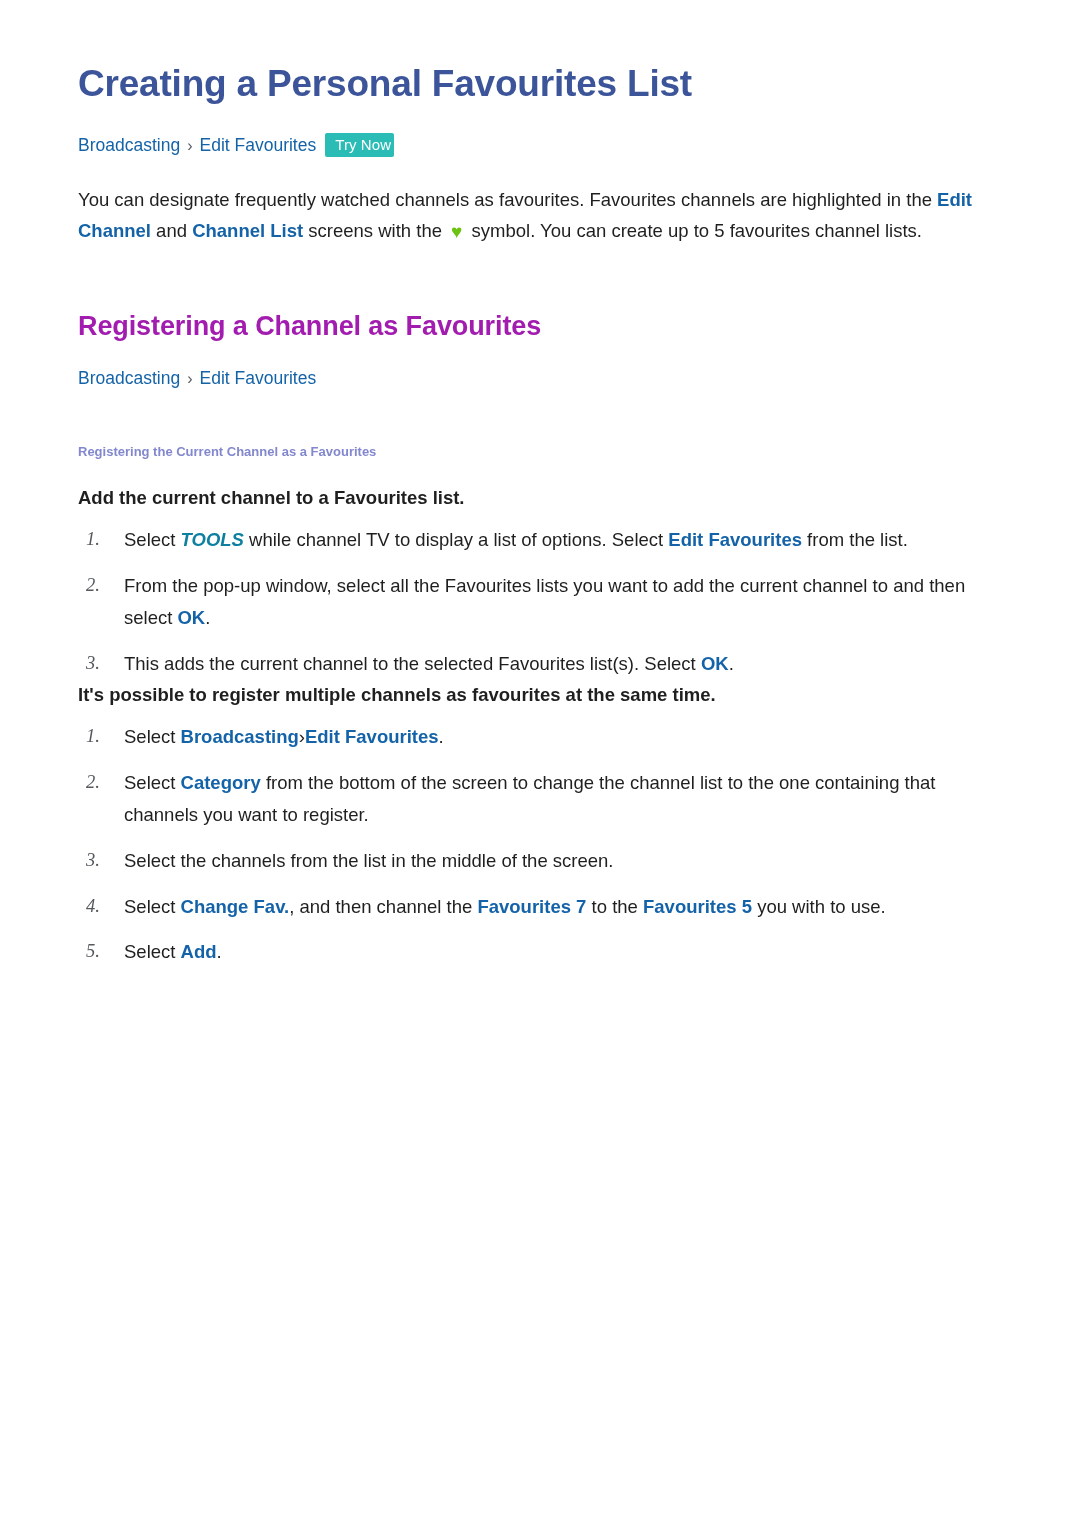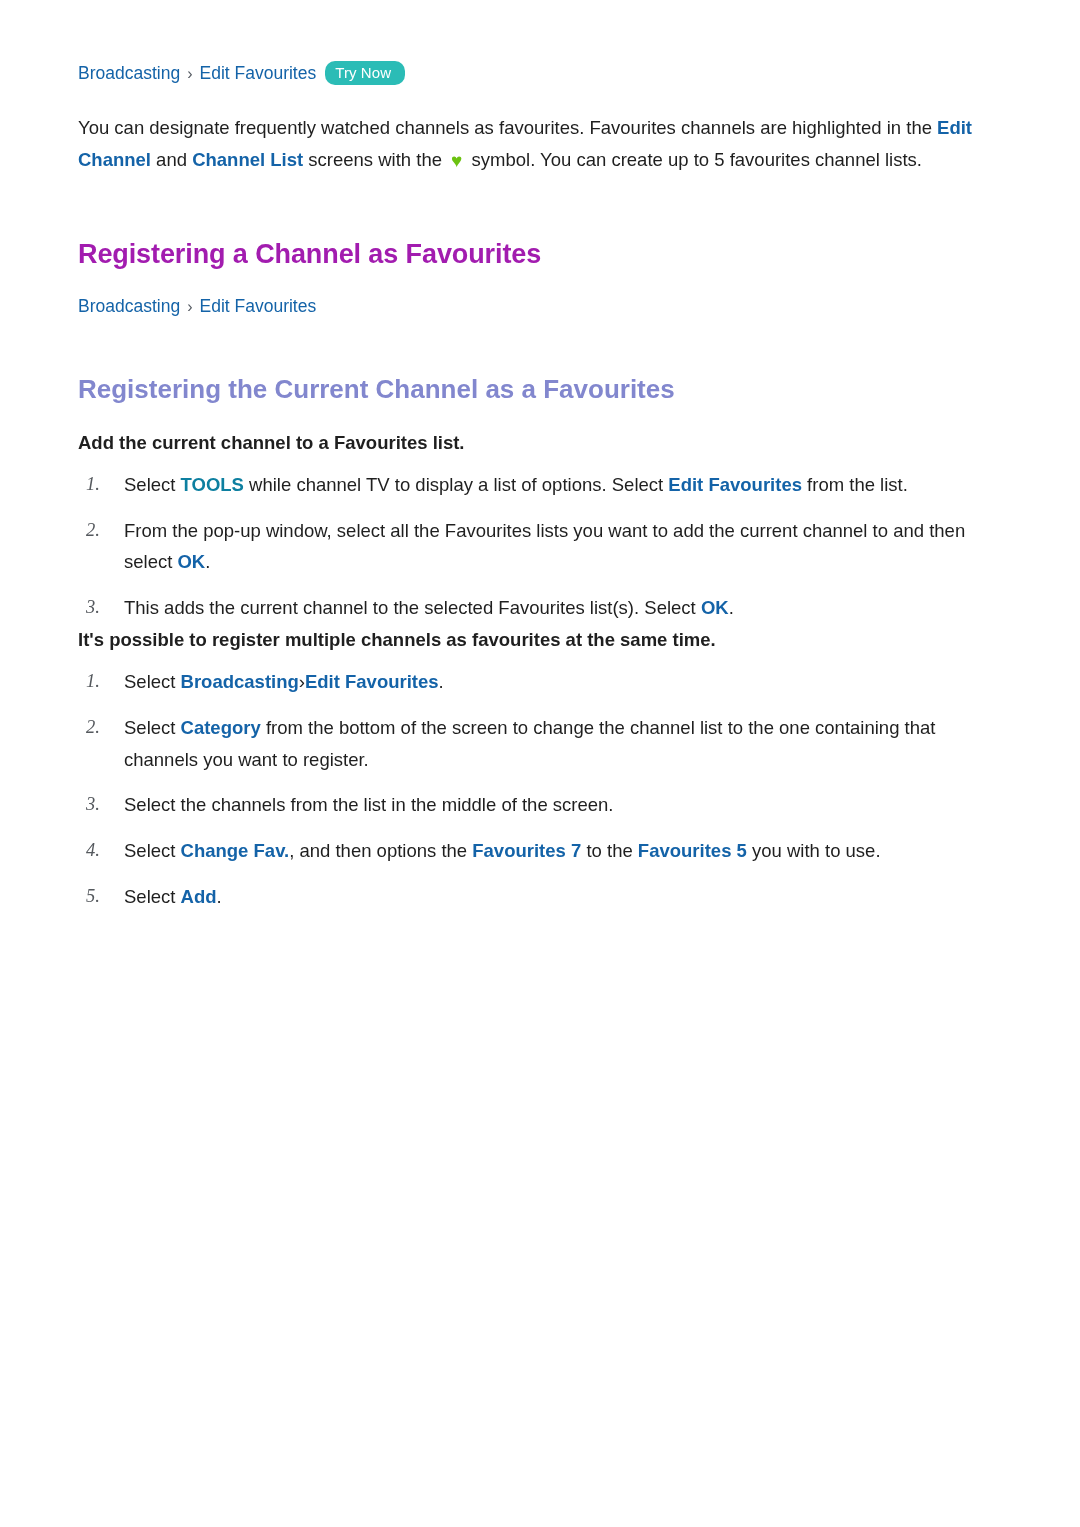--- a/index.html
+++ b/index.html
@@ -36,21 +36,21 @@
   h2.section-title {
     font-size: 27px;
     line-height: 1.2;
     font-weight: bold;
     color: #a21caf;
     margin: 62px 0 24px 0;
     letter-spacing: -0.1px;
   }
 
   h3.subsection-title {
-    font-size: 26px;
+    font-size: 13px;
     line-height: 1.25;
     font-weight: bold;
     color: #8287ce;
     margin: 54px 0 22px 0;
   }
   h3.subsection-title.tight-top {
     margin-top: 70px;
   }
 
   
@@ -73,22 +73,22 @@
     margin: 0 7px;
     font-size: 16px;
     font-weight: normal;
   }
   .try-now {
     display: inline-block;
     background: #2bbcb6;
     color: #ffffff;
     font-size: 15px;
     line-height: 1;
-    padding: 4px 14px 5px 10px;
-    border-radius: 10px;
+    padding: 4px 3px 5px 10px;
+    border-radius: 2px;
     margin-left: 9px;
     position: relative;
     top: -1px;
     letter-spacing: 0.1px;
   }
 
   
   p.body-text {
     font-size: 18.5px;
     line-height: 1.72;
@@ -104,20 +104,21 @@
     font-weight: bold;
   }
 
   .lnk {
     color: #1463a8;
     font-weight: bold;
   }
   .lnk-teal {
     color: #0d7fa0;
     font-weight: bold;
+    font-style: italic;
   }
   .heart {
     color: #6cc211;
     font-size: 19px;
     position: relative;
     top: 1px;
     margin: 0 4px;
     display: inline-block;
   }
 
@@ -150,20 +151,21 @@
     font-style: italic;
     font-size: 18.5px;
     color: #55595e;
   }
 </style>
 </head>
 <body>
 
 <div class="page">
 
+  <h1 class="doc-title">Creating a Personal Favourites List</h1>
 
   <div class="breadcrumb">
     <span class="crumb">Broadcasting</span>
     <span class="sep">›</span>
     <span class="crumb">Edit Favourites</span>
     <span class="try-now">Try Now</span>
   </div>
 
   <p class="body-text lead">
     <span>You can designate frequently watched channels as favourites. Favourites channels are highlighted in the </span><span class="lnk">Edit Channel</span><span> and </span><span class="lnk">Channel List</span><span> screens with the </span><span class="heart">♥</span><span> symbol. You can create up to 5 favourites channel lists.</span>
@@ -200,20 +202,20 @@
     <li>
       <span>Select </span><span class="lnk">Broadcasting</span><span class="sep">›</span><span class="lnk">Edit Favourites</span><span>.</span>
     </li>
     <li>
       <span>Select </span><span class="lnk">Category</span><span> from the bottom of the screen to change the channel list to the one containing that channels you want to register.</span>
     </li>
     <li>
       <span>Select the channels from the list in the middle of the screen.</span>
     </li>
     <li>
-      <span>Select </span><span class="lnk">Change Fav.</span><span>, and then options the </span><span class="lnk">Favourites 7</span><span> to the </span><span class="lnk">Favourites 5</span><span> you with to use.</span>
+      <span>Select </span><span class="lnk">Change Fav.</span><span>, and then channel the </span><span class="lnk">Favourites 7</span><span> to the </span><span class="lnk">Favourites 5</span><span> you with to use.</span>
     </li>
     <li>
       <span>Select </span><span class="lnk">Add</span><span>.</span>
     </li>
   </ol>
 
 </div>
 
 </body></html>

